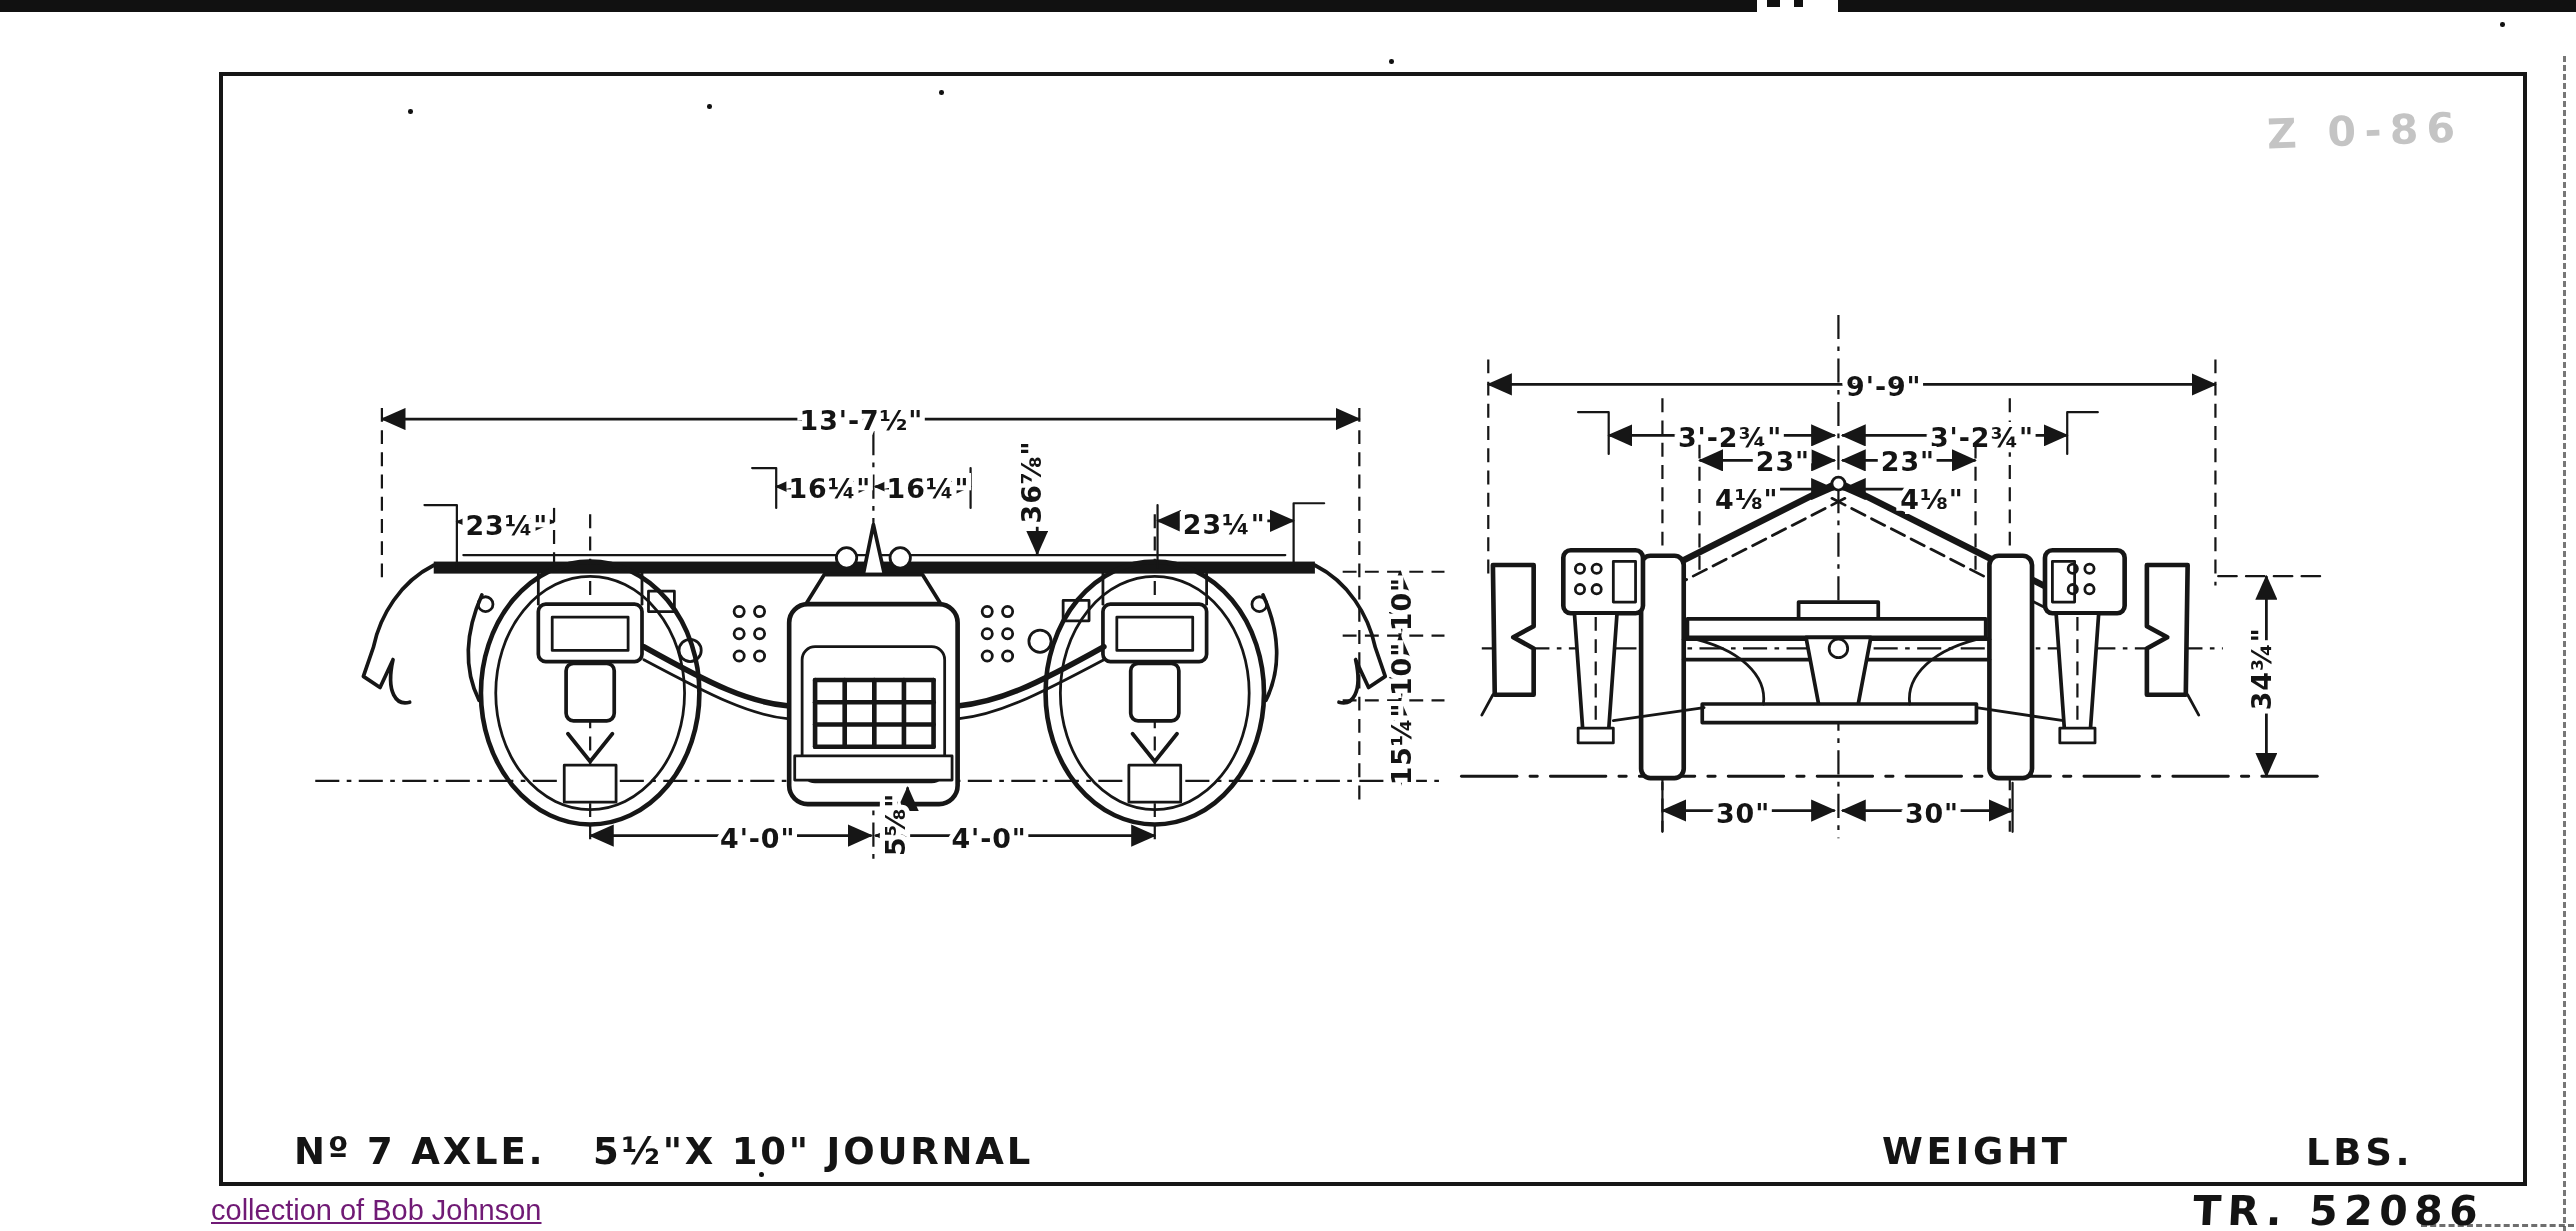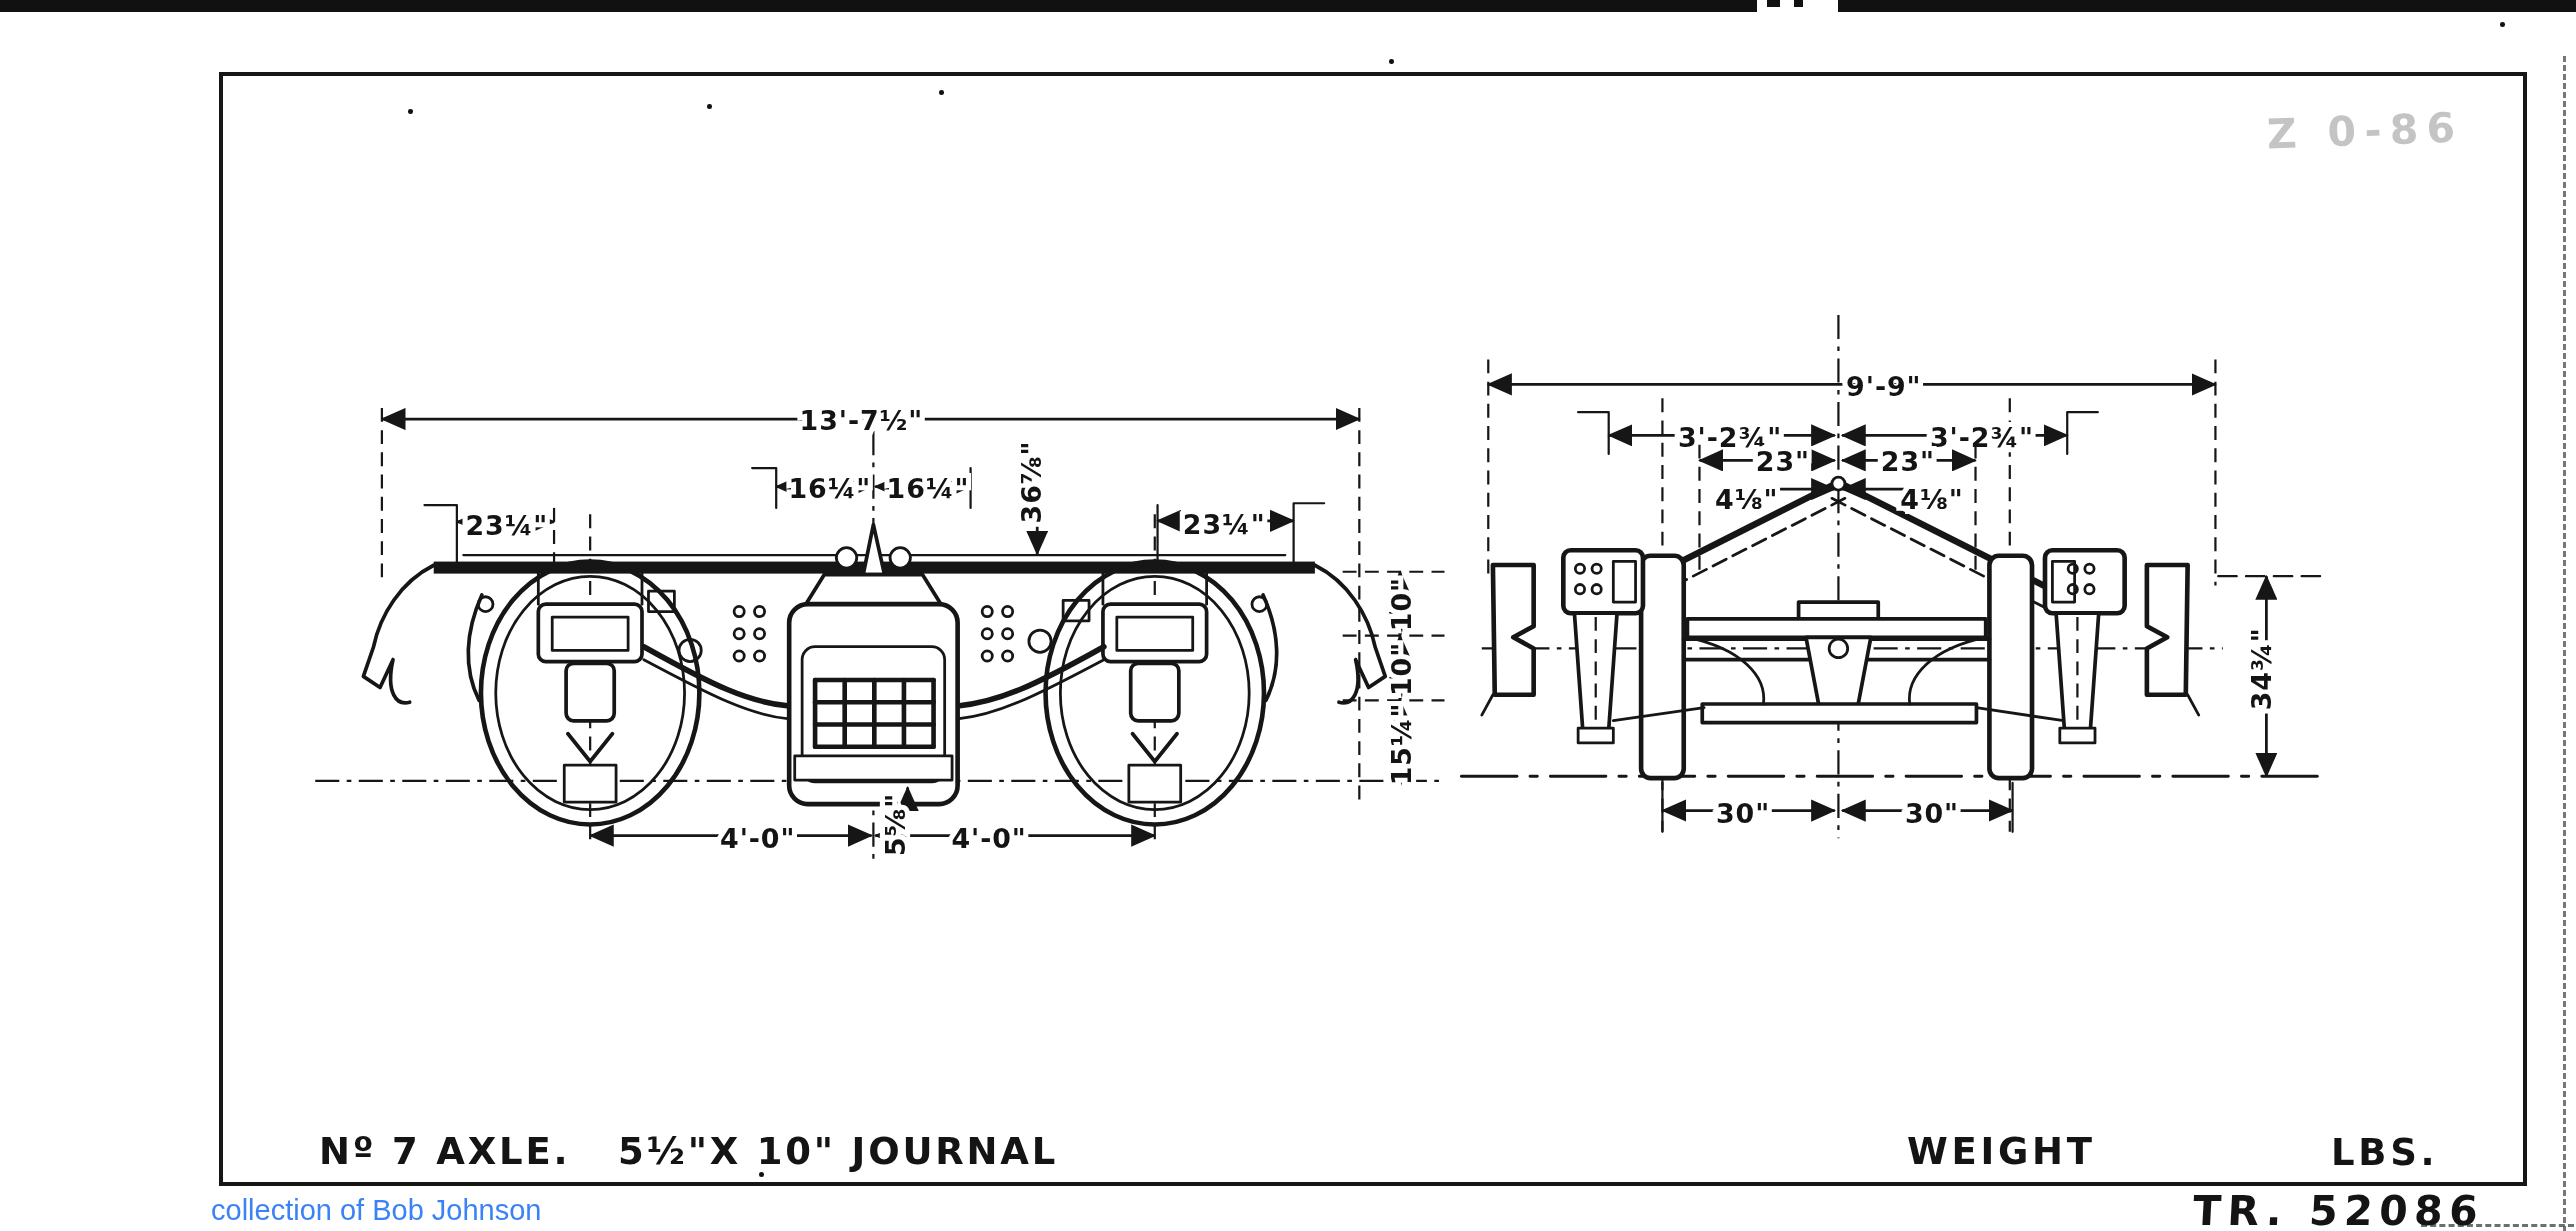--- a/index.html
+++ b/index.html
@@ -7,23 +7,23 @@
         font-family:"DejaVu Sans",sans-serif;}
   .topbar{position:absolute;background:#111;height:12px;top:0;}
   .frame{position:absolute;left:219px;top:72px;width:2300px;height:1106px;
          border:4.6px solid #161616;}
   .edge-dash{position:absolute;left:2563px;top:56px;height:1176px;width:0;
              border-left:3.7px dashed #4a4a4a;opacity:.75;}
   .corner-dash{position:absolute;left:2421px;top:1224px;width:153px;height:0;
                border-top:3.7px dashed #4a4a4a;opacity:.8;}
   .hand{position:absolute;font-weight:bold;color:#141414;white-space:nowrap;}
   .title{font-size:42px;letter-spacing:1.9px;}
-  .blocktxt{font-size:37px;letter-spacing:2.8px;margin-left:25px;}
+  .blocktxt{font-size:37px;letter-spacing:2.8px;}
   .credit{position:absolute;font-family:"Liberation Sans","DejaVu Sans",sans-serif;
-          font-size:29px;color:#3b82f6;white-space:nowrap;}
+          font-size:29px;color:#701a75;white-space:nowrap;text-decoration:underline;}
   .trnum{font-size:41px;letter-spacing:6.5px;transform:skewX(-3deg);}
   .stamp{position:absolute;font-size:41px;font-weight:bold;letter-spacing:8.3px;
          color:#8a8a8a;opacity:.5;transform:rotate(-2deg);white-space:nowrap;}
   .speck{position:absolute;width:4.6px;height:4.6px;background:#111;border-radius:50%;}
   svg{position:absolute;overflow:visible;}
   .ink{stroke:#161616;fill:none;stroke-linecap:round;stroke-linejoin:round;}
   .w2{stroke-width:2.4;} .w3{stroke-width:3;} .w4{stroke-width:4;}
   .w5{stroke-width:5;} .w6{stroke-width:6;} .w7{stroke-width:7;}
   .wh{fill:#ffffff;}
   .ext{stroke:#161616;stroke-width:2.4;fill:none;stroke-dasharray:15 9;}

